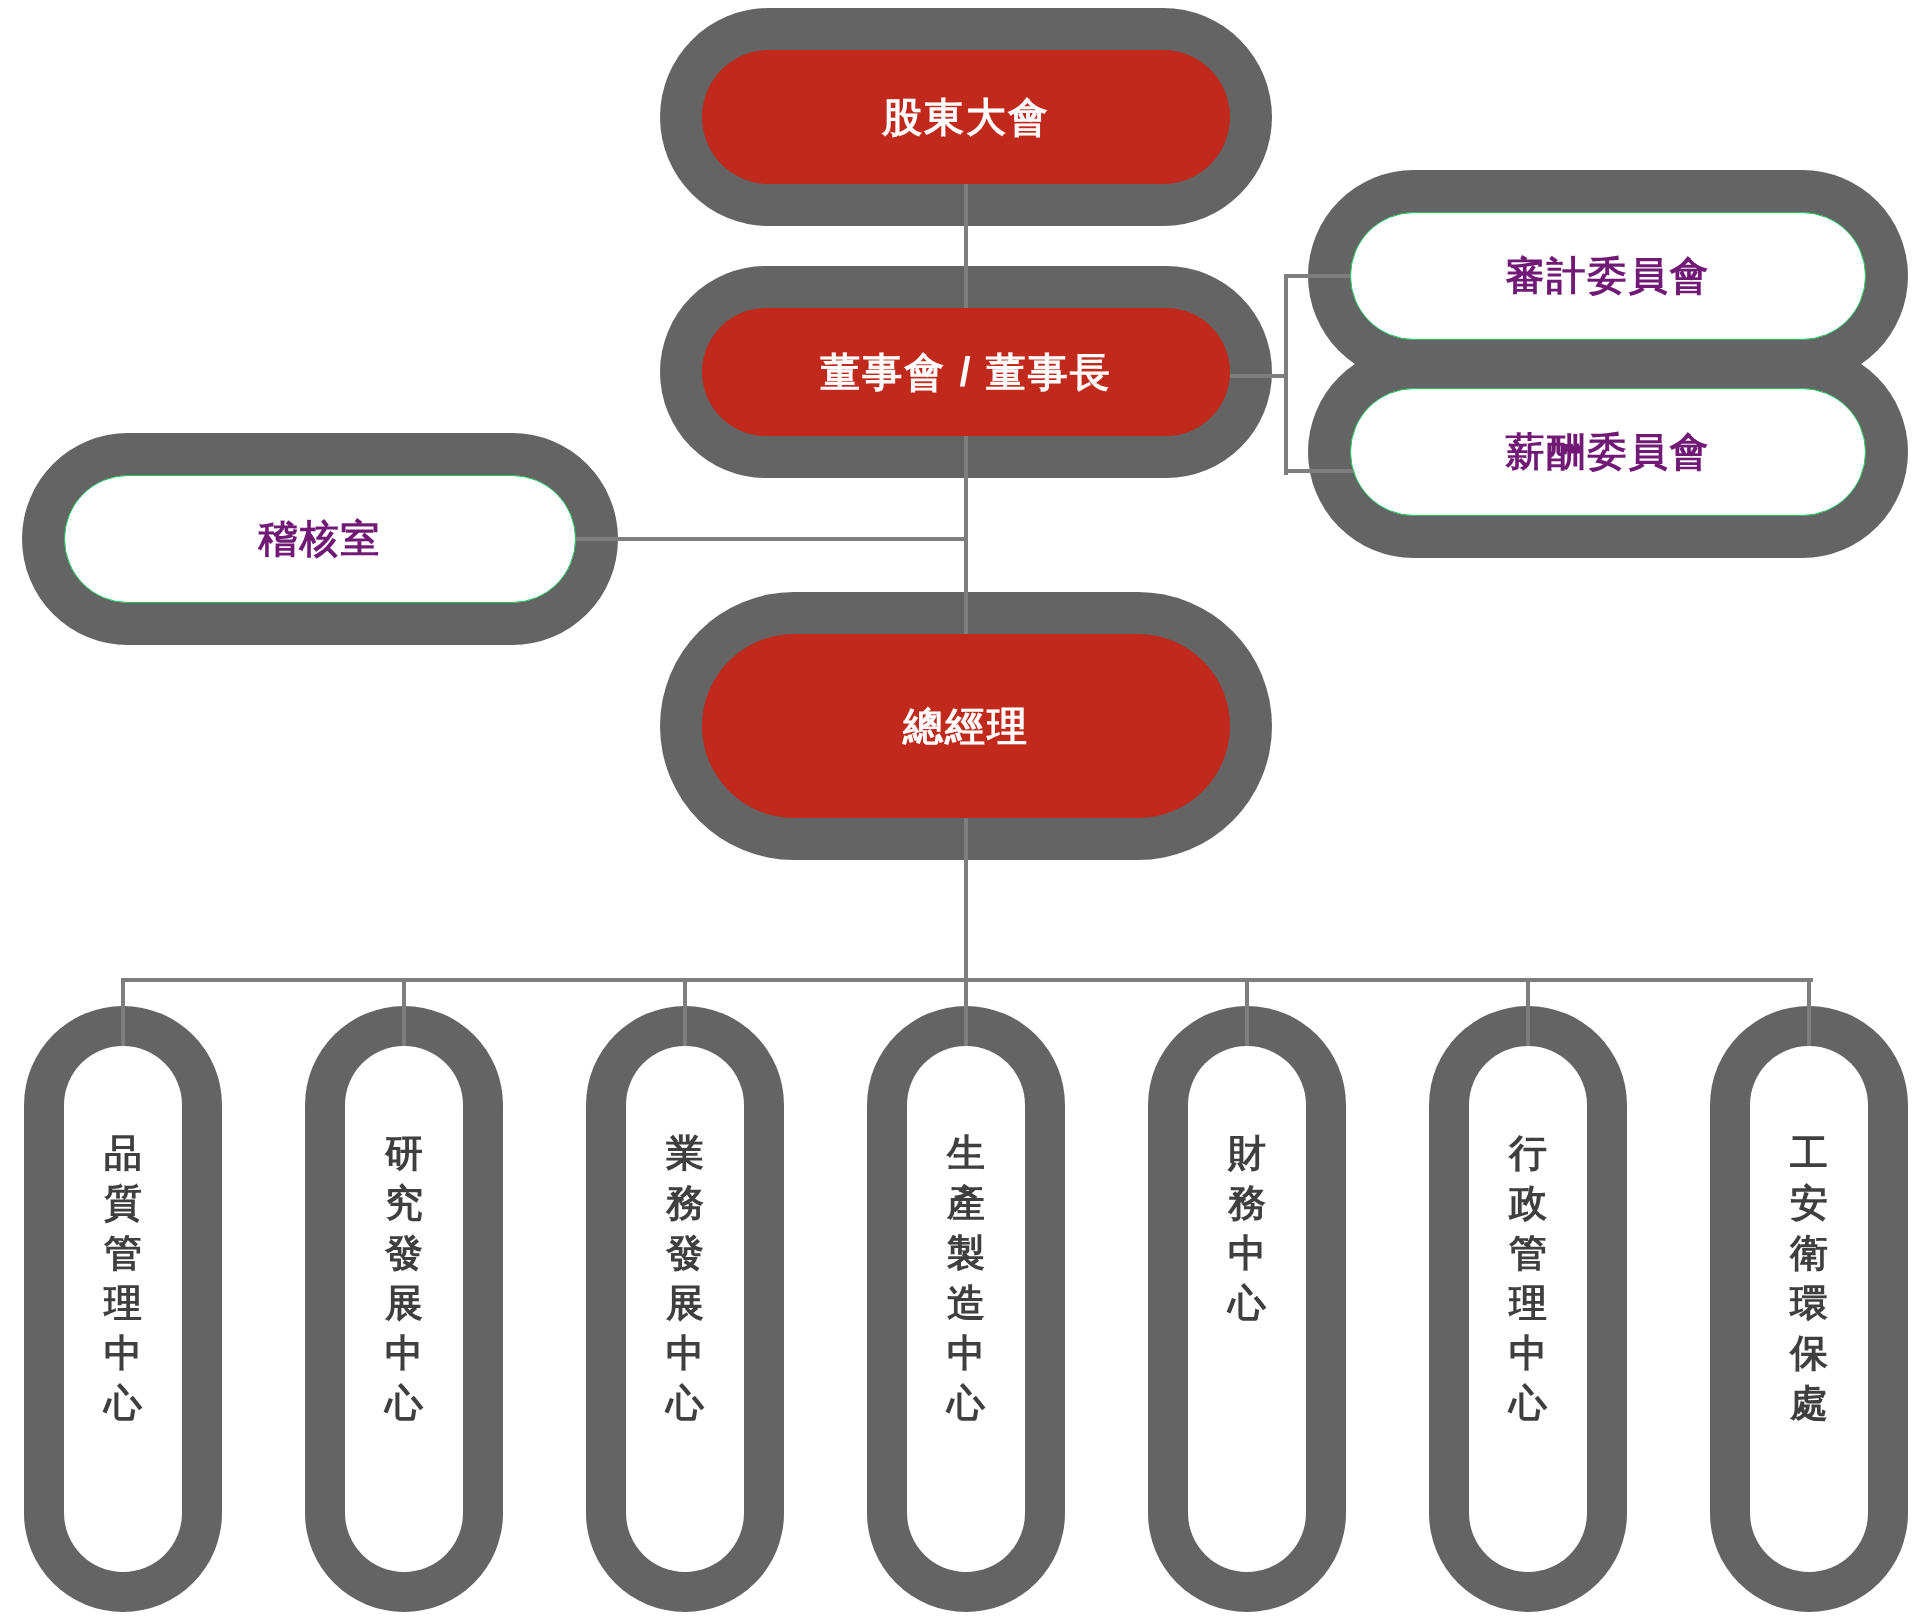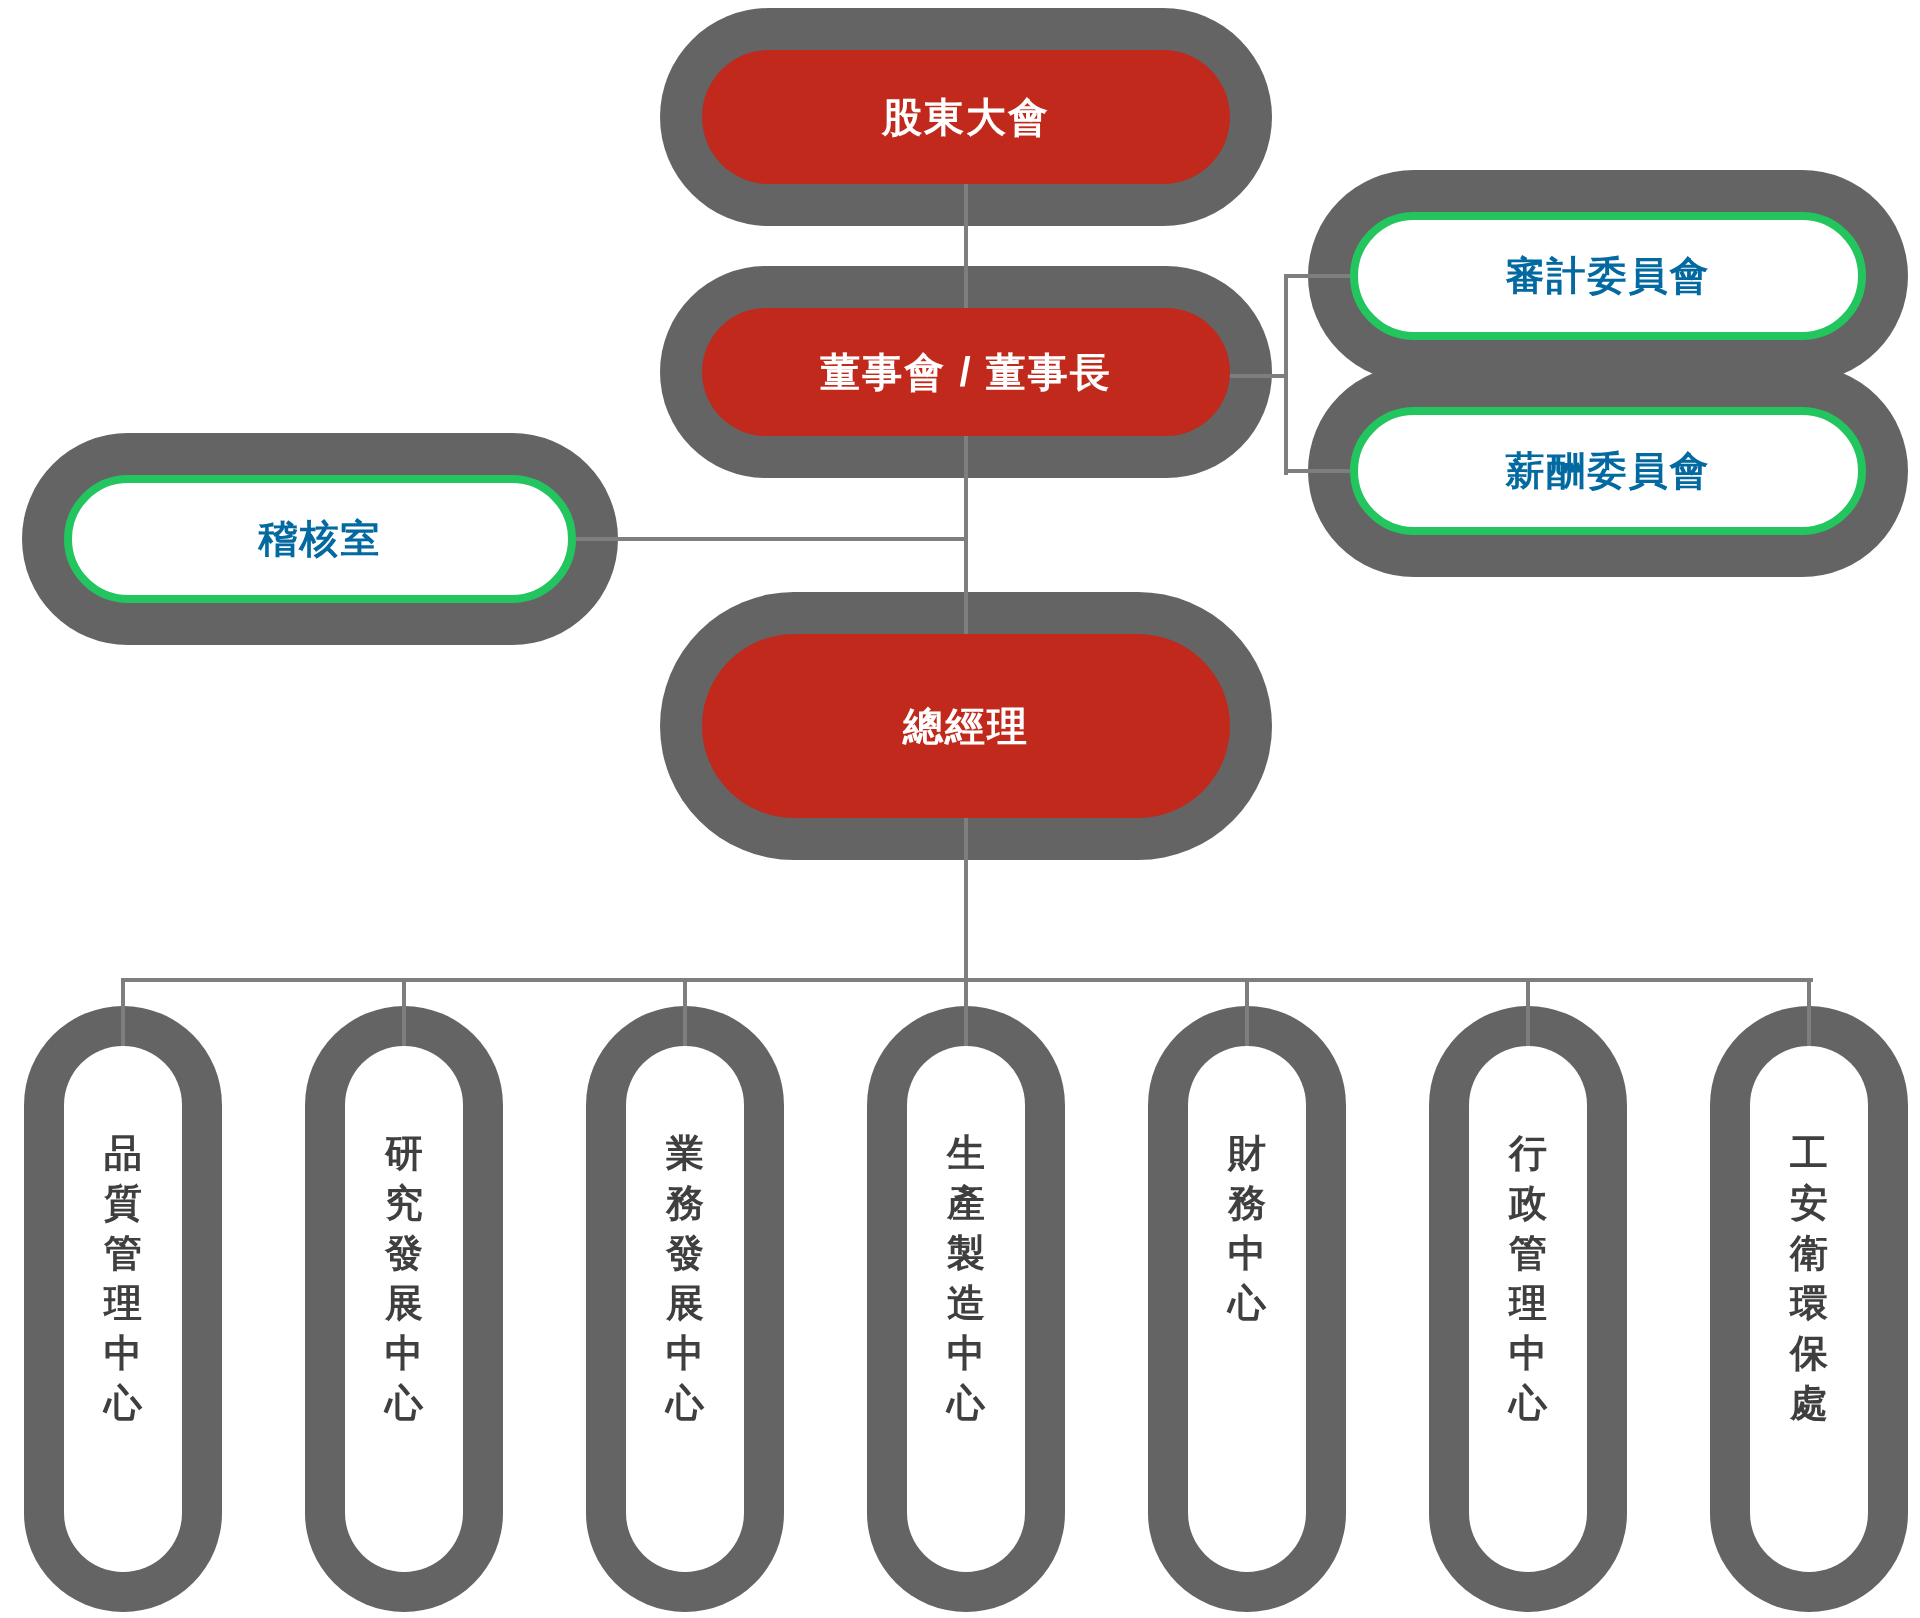--- a/index.html
+++ b/index.html
@@ -39,22 +39,22 @@
   }
   .inner.red {
     background: #C0291C;
     color: #ffffff;
     font-weight: bold;
     font-size: 40px;
     letter-spacing: 2px;
   }
   .inner.white {
     background: #ffffff;
-    border: 8px solid #22c55e;
-    color: #0369a1;
+    border: 1px solid #22c55e;
+    color: #701a75;
     font-weight: bold;
     font-size: 39px;
     letter-spacing: 2px;
   }
   
   .dept {
     position: absolute;
     top: 1006px;
     width: 198px;
     height: 606px;
@@ -120,21 +120,21 @@
       <span>董事會 / 董事長</span>
     </div>
   </div>
 
   <div class="node" style="left:1308px; top:170px; width:600px; height:212px;">
     <div class="inner white">
       <span>審計委員會</span>
     </div>
   </div>
 
-  <div class="node" style="left:1308px; top:365px; width:600px; height:212px;">
+  <div class="node" style="left:1308px; top:346px; width:600px; height:212px;">
     <div class="inner white">
       <span>薪酬委員會</span>
     </div>
   </div>
 
   <div class="node" style="left:22px; top:433px; width:596px; height:212px;">
     <div class="inner white">
       <span>稽核室</span>
     </div>
   </div>

